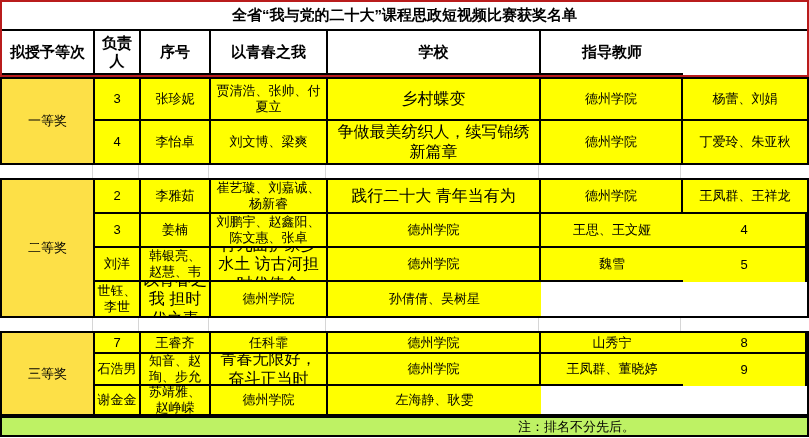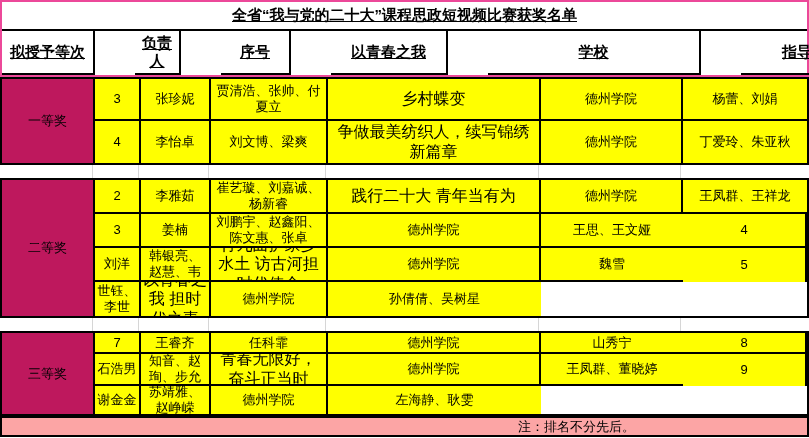--- a/index.html
+++ b/index.html
@@ -7,32 +7,32 @@
   .sheet {
     position: relative;
     width: 809px;
     height: 438px;
     background: #ffffff;
     font-family: "Liberation Sans", "DejaVu Sans", sans-serif;
     color: #000000;
     overflow: hidden;
   }
   
-  .top-block { border: 2px solid #ec4899; text-decoration: underline; }
+  .top-block { border: 2px solid #b91c1c; }
   .title-row {
     height: 29px;
     border-bottom: 2px solid #000;
     display: flex; align-items: center; justify-content: center;
     font-size: 15px; font-weight: bold;
   }
   .grid7 {
     display: grid;
     grid-template-columns: 93px 46px 70px 117px 213px 142px auto;
   }
-  .header-row { height: 44px; gap: 40px; }
+  .header-row { height: 44px; }
   .header-row .cell { font-size: 15px; font-weight: bold; }
   
   .cell {
     display: flex; align-items: center; justify-content: center;
     text-align: center;
     border-right: 2px solid #000;
     border-bottom: 2px solid #000;
     font-size: 13px;
     line-height: 1.22;
     overflow: hidden;
@@ -43,38 +43,38 @@
   .cell.yellow { background: #FFFF00; }
   .cell.work { font-size: 16px; }
   
   .section { border: 2px solid #000; border-top: none; }
   .section.first-sec { border-top: 2px solid #000; }
   .sec1 { grid-template-rows: 42px 42px; }
   .sec2 { grid-template-rows: 34px 34px 34px 34px; }
   .sec3 { grid-template-rows: 21px 32px 28px; }
   .award-cell {
     grid-row: 1 / -1; grid-column: 1;
-    background: #be185d;
+    background: #fde047;
     border-bottom: none;
   }
   
   .gap-row { height: 13px; }
   .gap-row .gcell {
     border-right: 1px solid #d6d6d6;
   }
   .gap-row .gcell.no-r { border-right: none; }
   
   .note-row {
     height: 21px;
     border: 2px solid #000;
     border-top: 2px solid #000;
     display: flex; align-items: center;
     padding-left: 516px;
     font-size: 13px;
-    background: #fca5a5;
+    background: #bef264;
   }
 </style>
 </head>
 <body>
 
 <div class="sheet">
 
   <div class="top-block">
     <div class="title-row">全省“我与党的二十大”课程思政短视频比赛获奖名单</div>
     <div class="grid7 header-row">

